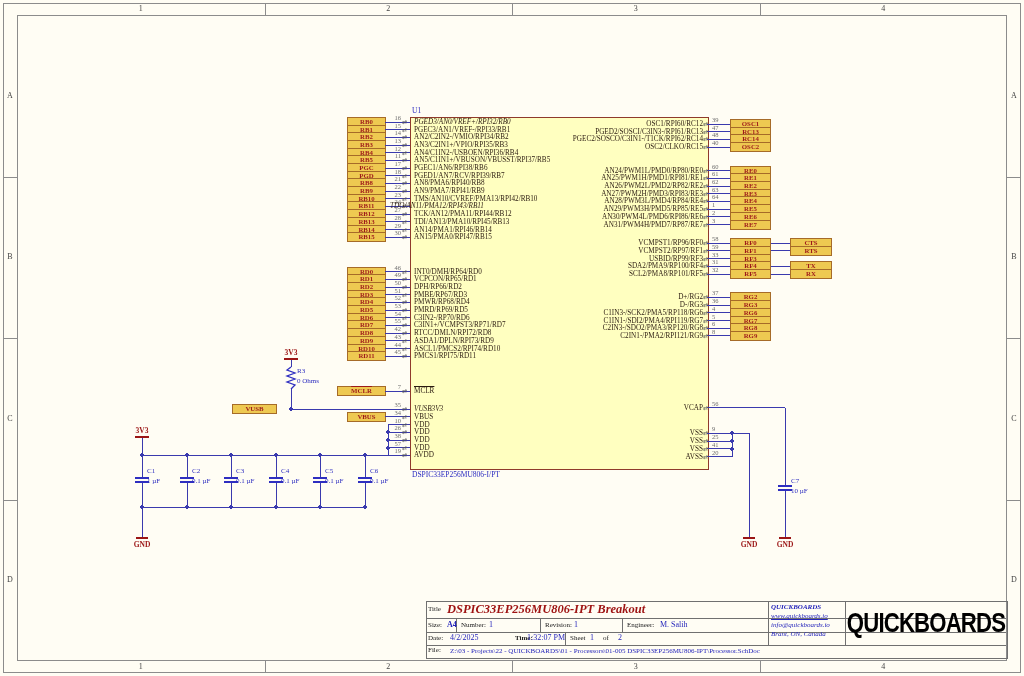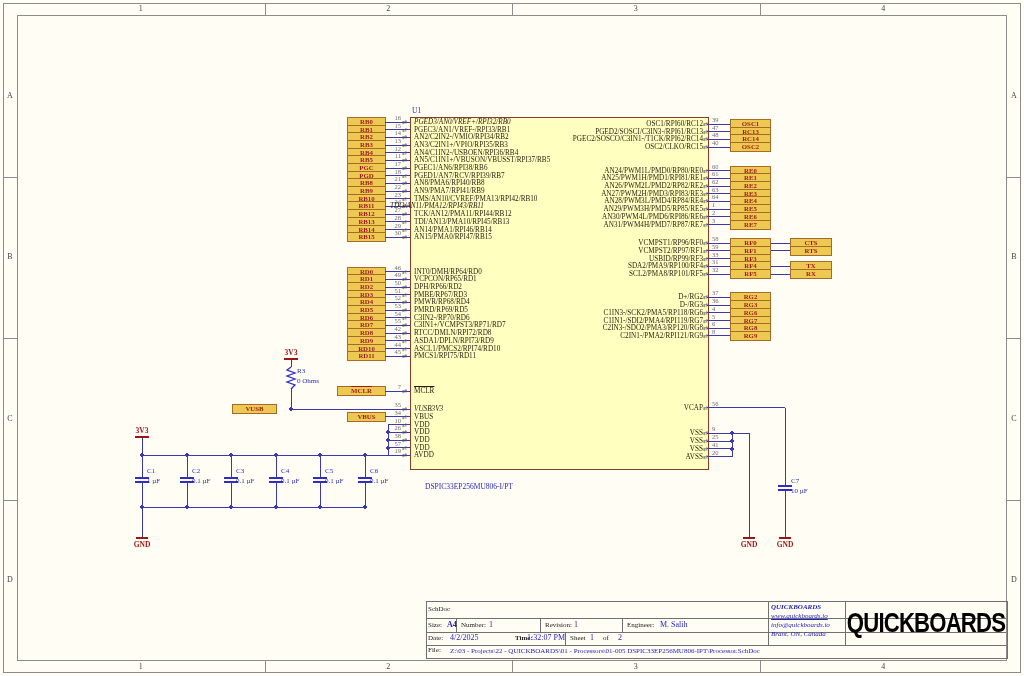--- a/index.html
+++ b/index.html
@@ -151,21 +151,21 @@
         <circle cx="388" cy="448" r="1.8"></circle>
       <circle cx="291" cy="409" r="1.8"></circle>
       <circle cx="732" cy="433" r="1.8"></circle>
         <circle cx="732" cy="441" r="1.8"></circle>
         <circle cx="732" cy="449" r="1.8"></circle>
     </g>
   </svg>
 
   <div id="ic-body"></div>
   <div class="desig" style="left:412px;top:106px;">U1</div>
-  <div class="desig" style="left:425px;top:470px;margin-top:12px;">DSPIC33EP256MU806-I/PT</div>
+  <div class="desig" style="left:412px;top:470px;">DSPIC33EP256MU806-I/PT</div>
   <div id="schematic">
       <div class="port" style="left: 347px; top: 117px; width: 37px;">RB0</div>
       <div class="wire" style="left: 385px; top: 121.5px; width: 25px;"></div>
       <div class="pnum" style="left: 380px; top: 114px; width: 21px; text-align: right;">16</div>
       <div class="parrow" style="left: 402px; top: 118px;">⇄</div>
       <div class="pname" style="left: 414px; top: 118px; font-style: italic;">PGED3/AN0/VREF+/RPI32/RB0</div>
       <div class="port" style="left: 347px; top: 124.68px; width: 37px;">RB1</div>
       <div class="wire" style="left: 385px; top: 129.18px; width: 25px;"></div>
       <div class="pnum" style="left: 380px; top: 121.68px; width: 21px; text-align: right;">15</div>
       <div class="parrow" style="left: 402px; top: 125.68px;">⇄</div>
@@ -509,21 +509,22 @@
   <div class="tb-line" style="left:426px;top:618px;width:580px;height:1px;"></div>
   <div class="tb-line" style="left:426px;top:632px;width:580px;height:1px;"></div>
   <div class="tb-line" style="left:426px;top:645px;width:580px;height:1px;"></div>
   <div class="tb-line" style="left:456px;top:618px;width:1px;height:14px;"></div>
   <div class="tb-line" style="left:540px;top:618px;width:1px;height:14px;"></div>
   <div class="tb-line" style="left:622px;top:618px;width:1px;height:14px;"></div>
   <div class="tb-line" style="left:565px;top:632px;width:1px;height:13px;"></div>
   <div class="tb-line" style="left:768px;top:601px;width:1px;height:44px;"></div>
   <div class="tb-line" style="left:845px;top:601px;width:1px;height:44px;"></div>
 
-  <div class="tb-label" style="left:428px;top:605px;">SchDoc</div>
+  <div class="tb-label" style="left:428px;top:605px;">Title</div>
+  <div class="tb-title" style="left:447px;top:602px;">DSPIC33EP256MU806-IPT Breakout</div>
 
   <div class="tb-label" style="left:428px;top:621px;">Size:</div>
   <div class="tb-value" style="left:447px;top:620px;font-weight:bold;">A4</div>
   <div class="tb-label" style="left:461px;top:621px;">Number:</div>
   <div class="tb-value" style="left:489px;top:620px;">1</div>
   <div class="tb-label" style="left:545px;top:621px;">Revision:</div>
   <div class="tb-value" style="left:574px;top:620px;">1</div>
   <div class="tb-label" style="left:627px;top:621px;">Engineer:</div>
   <div class="tb-value" style="left:660px;top:620px;">M. Salih</div>
 

